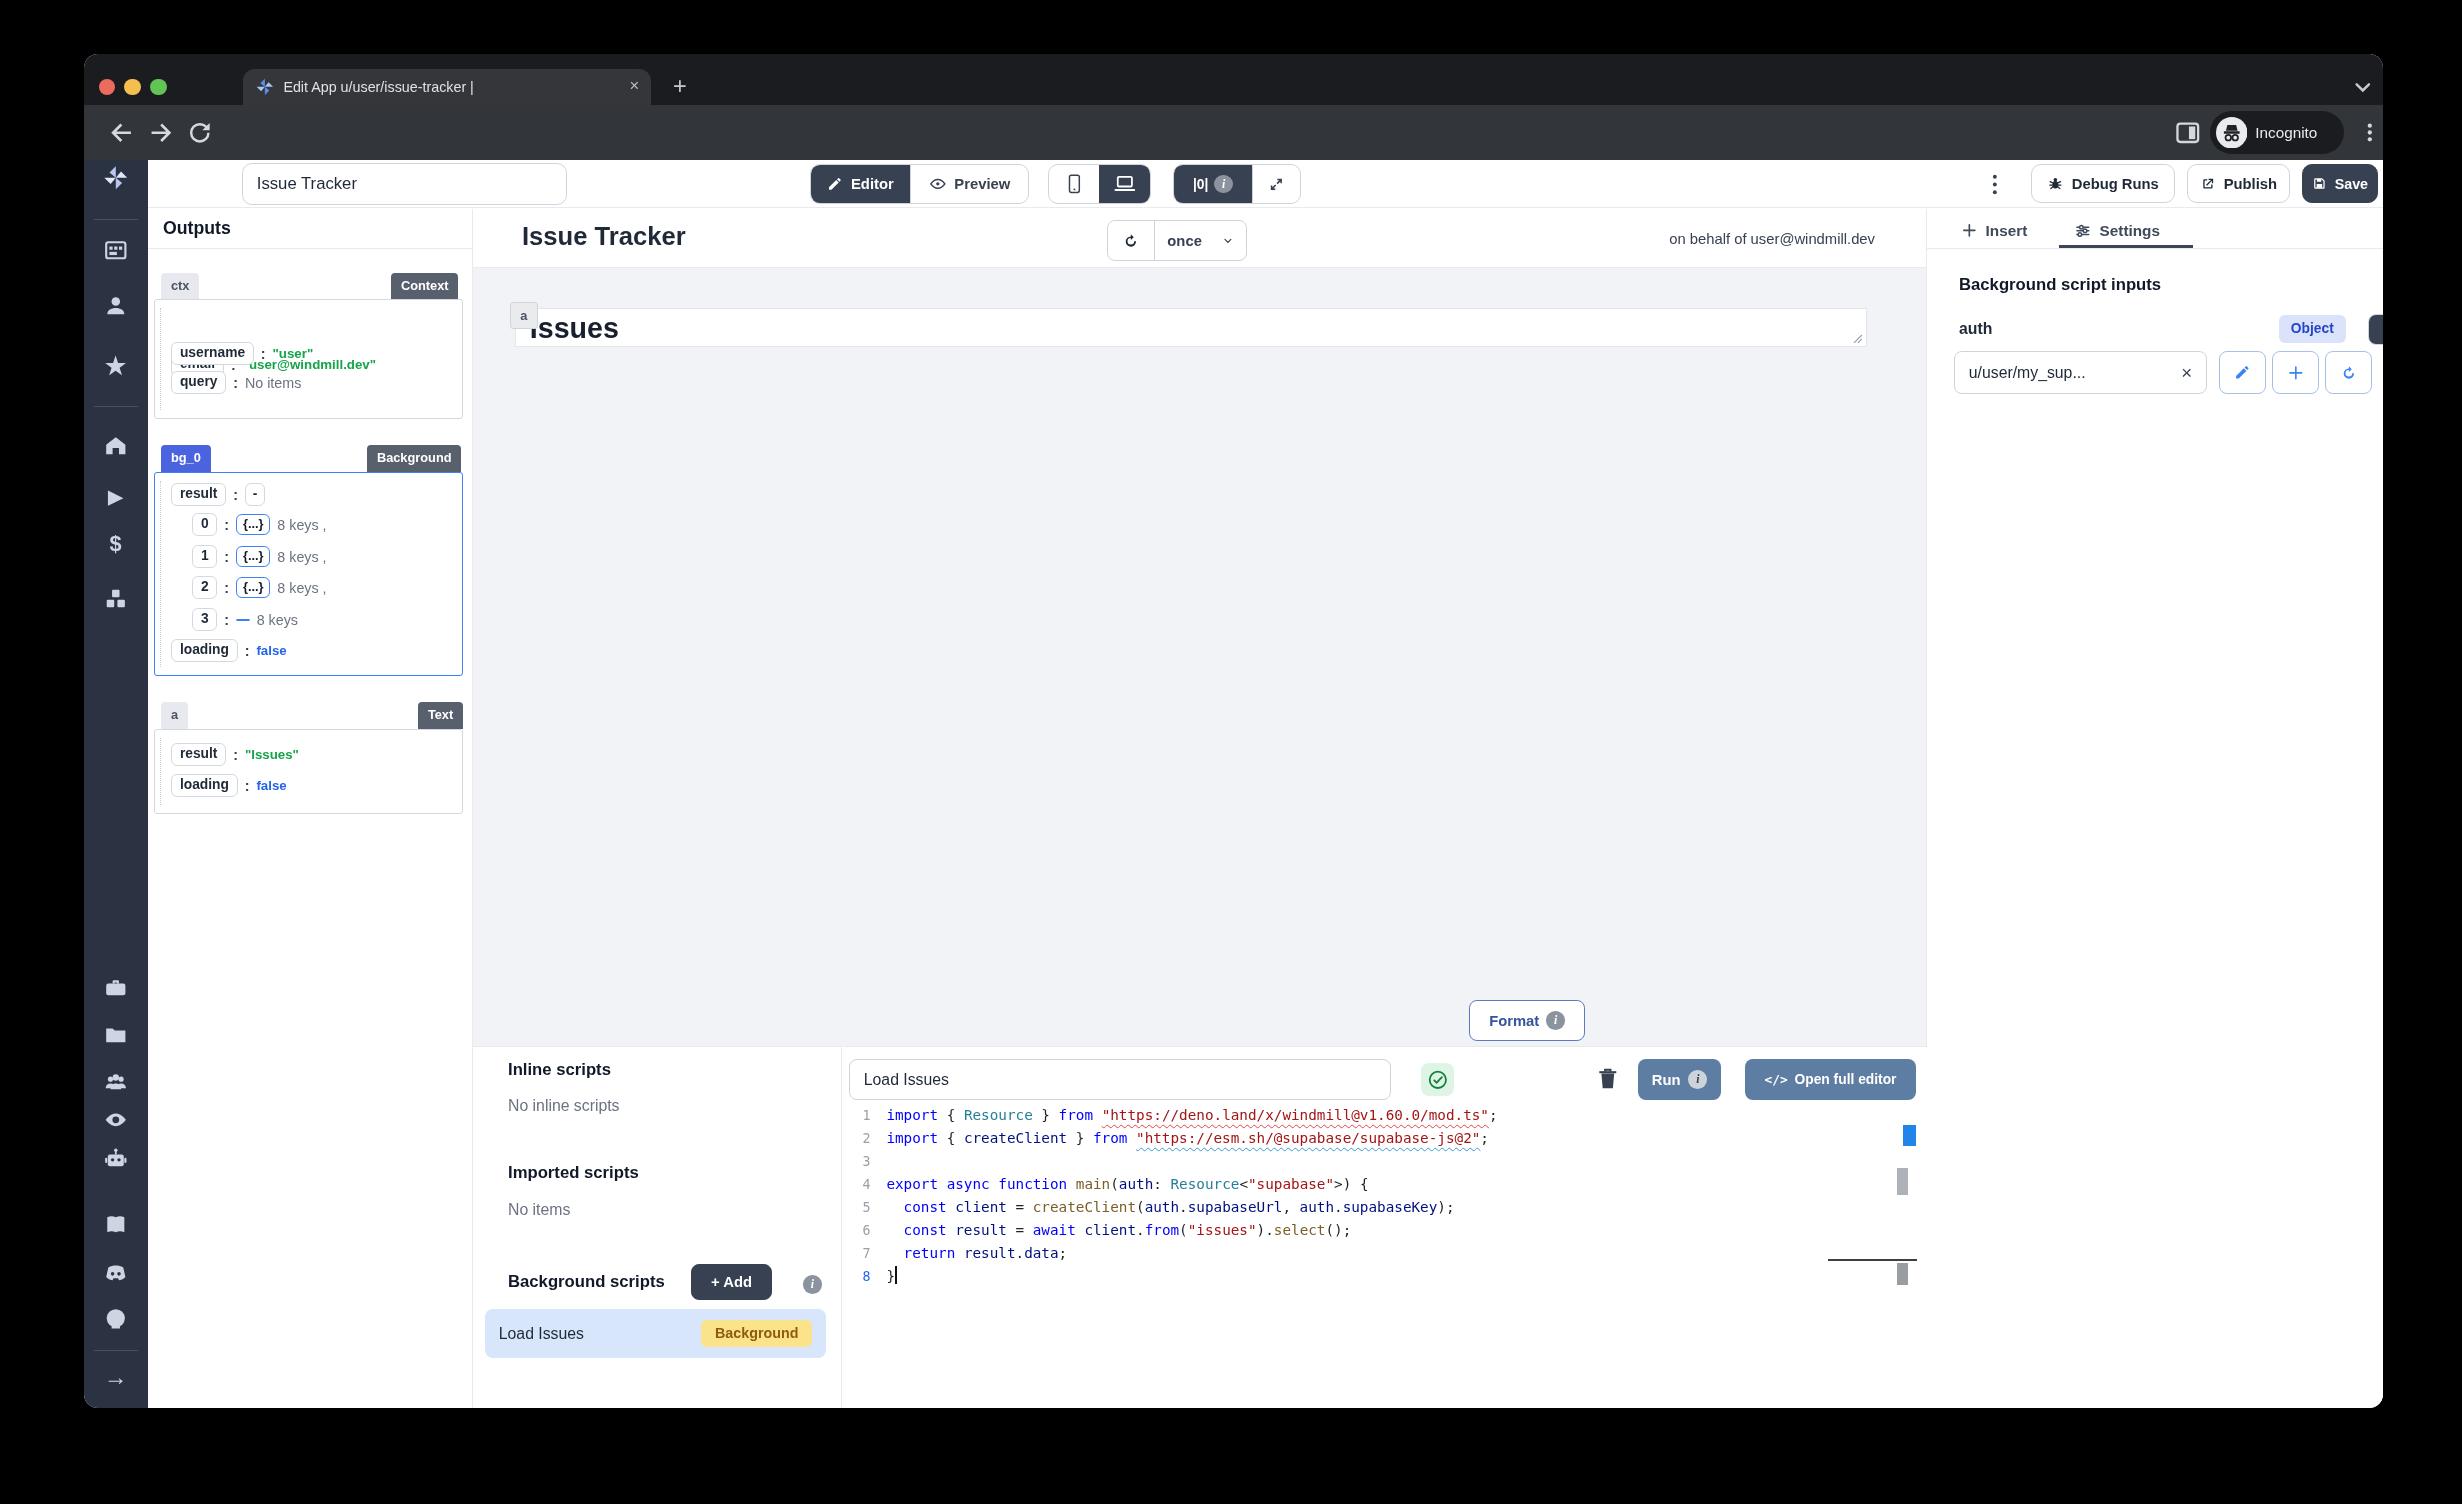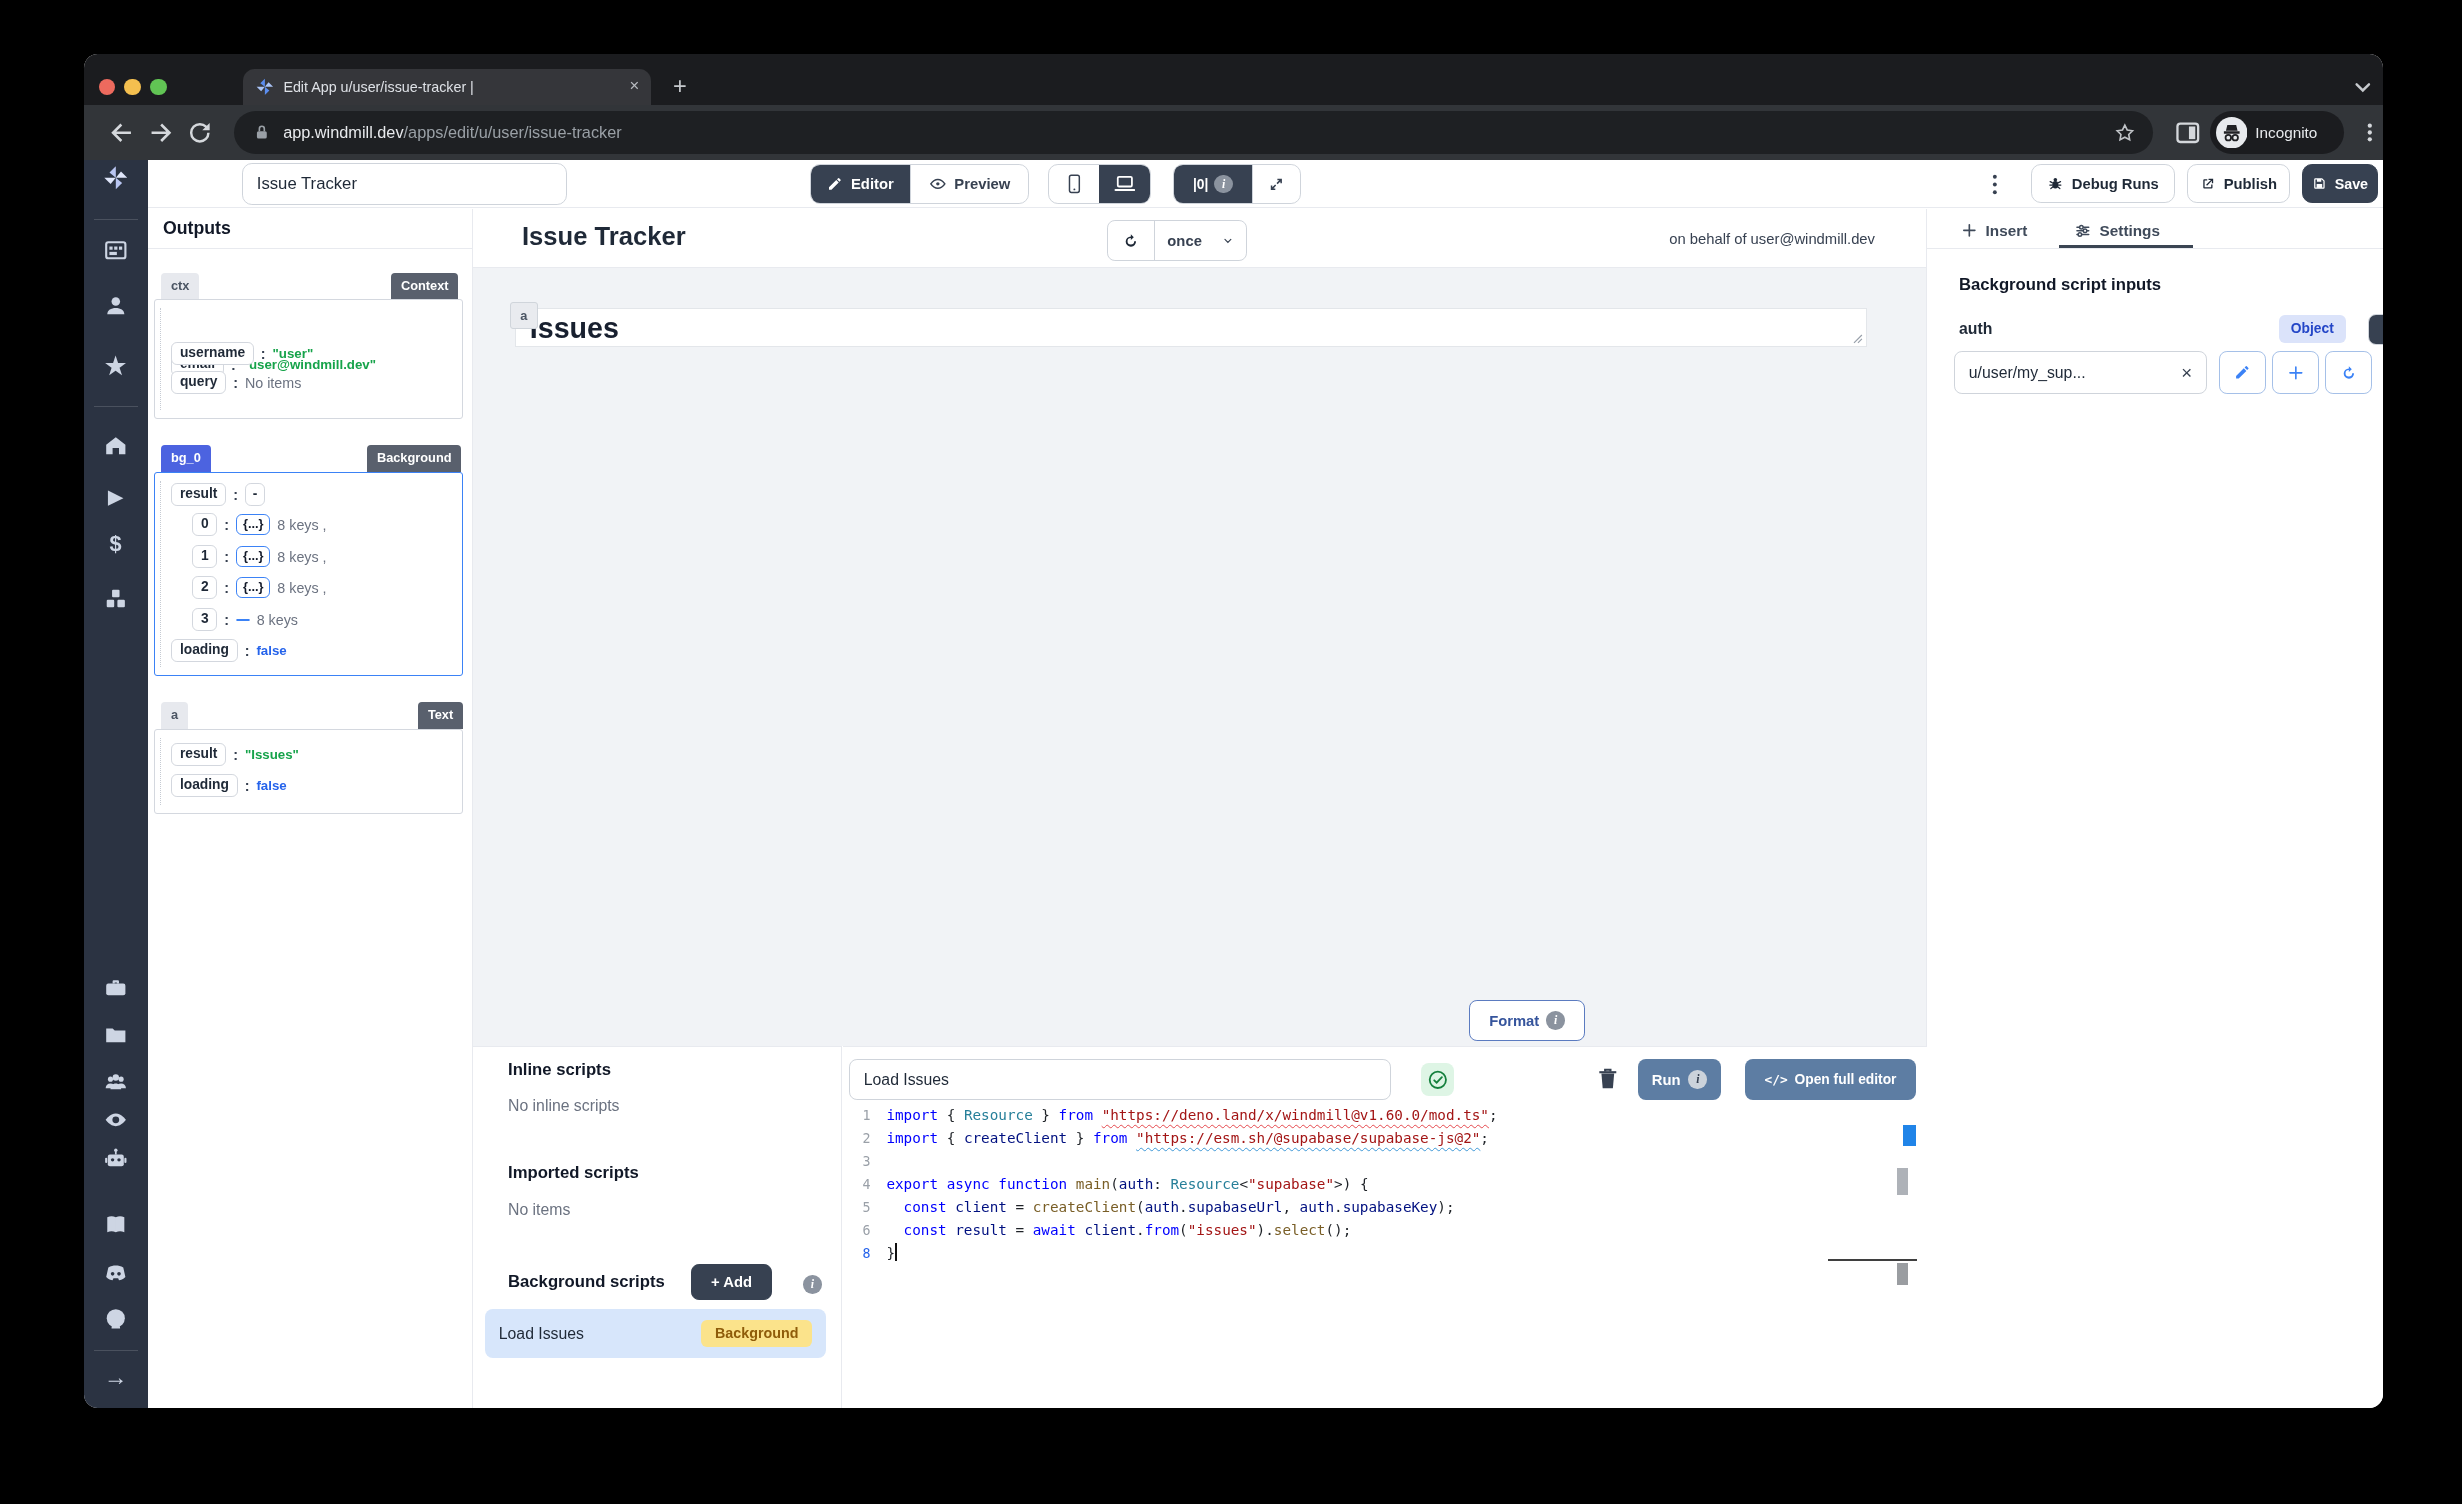--- a/index.html
+++ b/index.html
@@ -138,34 +138,20 @@
   <div class="a" style="left:61px;top:63px;width:31.5px;height:31.5px;">
     <svg width="31.5" height="31.5" viewBox="0 0 24 24">
           <path fill="#d5d8dc" d="M5 11h11.2l-4.6-4.6L13 5l7 7-7 7-1.4-1.4 4.6-4.6H5z"></path>
         </svg>
   </div>
   <div class="a" style="left:101px;top:64px;width:29.6px;height:29.6px;">
     <svg width="29.6" height="29.6" viewBox="0 0 24 24">
           <path fill="#d5d8dc" d="M12 4a8 8 0 108 8h-2a6 6 0 11-6-6c1.7 0 3.2.7 4.3 1.7L14 10h6V4l-2.3 2.3A8 8 0 0012 4z"></path>
         </svg>
   </div>
-  <div class="a urlpill">
-    <span>
-      <svg width="19.7" height="19.7" viewBox="0 0 24 24">
-            <rect x="6" y="10" width="12" height="9" rx="2" fill="#9aa0a6"></rect>
-            <path d="M9 10V7a3 3 0 016 0v3" stroke="#9aa0a6" stroke-width="2" fill="none"></path>
-          </svg>
-    </span>
-    <span class="url"><span class="host">app.windmill.dev</span><span class="path">/apps/edit/u/user/issue-tracker</span></span>
-    <span style="margin-left:auto;">
-      <svg width="21.7" height="21.7" viewBox="0 0 24 24">
-            <path d="M12 3.5l2.6 5.3 5.9.9-4.2 4.1 1 5.8-5.3-2.8-5.3 2.8 1-5.8L3.5 9.7l5.9-.9z" fill="none" stroke="#c0c3c7" stroke-width="1.8"></path>
-          </svg>
-    </span>
-  </div>
   <div class="a" style="left:2090px;top:65px;width:27.6px;height:27.6px;">
     <svg width="27.6" height="27.6" viewBox="0 0 24 24">
           <rect x="3" y="4" width="18" height="16" rx="2.5" fill="none" stroke="#d5d8dc" stroke-width="2"></rect>
           <rect x="13" y="6.5" width="5.5" height="11" fill="#d5d8dc"></rect>
         </svg>
   </div>
   <div class="a incog">
     <span>
       <svg width="31.5" height="31.5" viewBox="0 0 32 32">
             <circle cx="16" cy="16" r="16" fill="#e8eaed"></circle>
@@ -570,20 +556,21 @@
     <span>Open full editor</span>
   </div>
 
   <div class="a code" id="code-container">
         <div class="code-line"><span class="ln">1</span><span class="tk-k">import</span><span class="tk-p"> { </span><span class="tk-t">Resource</span><span class="tk-p"> } </span><span class="tk-k">from</span><span class="tk-p"> </span><span class="tk-sr">"https://deno.land/x/windmill@v1.60.0/mod.ts"</span><span class="tk-p">;</span></div>
         <div class="code-line"><span class="ln">2</span><span class="tk-k">import</span><span class="tk-p"> { </span><span class="tk-v">createClient</span><span class="tk-p"> } </span><span class="tk-k">from</span><span class="tk-p"> </span><span class="tk-sb">"https://esm.sh/@supabase/supabase-js@2"</span><span class="tk-p">;</span></div>
         <div class="code-line"><span class="ln">3</span></div>
         <div class="code-line"><span class="ln">4</span><span class="tk-k">export</span><span class="tk-p"> </span><span class="tk-k">async</span><span class="tk-p"> </span><span class="tk-k">function</span><span class="tk-p"> </span><span class="tk-f">main</span><span class="tk-p">(</span><span class="tk-v">auth</span><span class="tk-p">: </span><span class="tk-t">Resource</span><span class="tk-p">&lt;</span><span class="tk-s">"supabase"</span><span class="tk-p">&gt;) {</span></div>
         <div class="code-line"><span class="ln">5</span><span class="tk-p">  </span><span class="tk-k">const</span><span class="tk-p"> </span><span class="tk-v">client</span><span class="tk-p"> = </span><span class="tk-f">createClient</span><span class="tk-p">(</span><span class="tk-v">auth</span><span class="tk-p">.</span><span class="tk-v">supabaseUrl</span><span class="tk-p">, </span><span class="tk-v">auth</span><span class="tk-p">.</span><span class="tk-v">supabaseKey</span><span class="tk-p">);</span></div>
         <div class="code-line"><span class="ln">6</span><span class="tk-p">  </span><span class="tk-k">const</span><span class="tk-p"> </span><span class="tk-v">result</span><span class="tk-p"> = </span><span class="tk-k">await</span><span class="tk-p"> </span><span class="tk-v">client</span><span class="tk-p">.</span><span class="tk-k">from</span><span class="tk-p">(</span><span class="tk-s">"issues"</span><span class="tk-p">).</span><span class="tk-f">select</span><span class="tk-p">();</span></div>
+        <div class="code-line"><span class="ln">7</span><span class="tk-p">  </span><span class="tk-k">return</span><span class="tk-p"> </span><span class="tk-v">result</span><span class="tk-p">.</span><span class="tk-v">data</span><span class="tk-p">;</span></div>
         <div class="code-line"><span class="ln ln-active">8</span><span class="tk-p">}</span><span class="cursor"></span></div>
       </div>
 
   <div class="a" style="left:1819px;top:1071px;width:12.8px;height:20.7px;background:#2084e8;"></div>
   <div class="a" style="left:1813px;top:1114px;width:10.8px;height:26.6px;background:#aeb2b8;"></div>
   <div class="a" style="left:1744px;top:1205px;width:89px;height:2px;background:#3f3f3f;"></div>
   <div class="a" style="left:1813px;top:1209px;width:10.8px;height:21.7px;background:#9a9da1;"></div>
 
 </div>
 </div>

